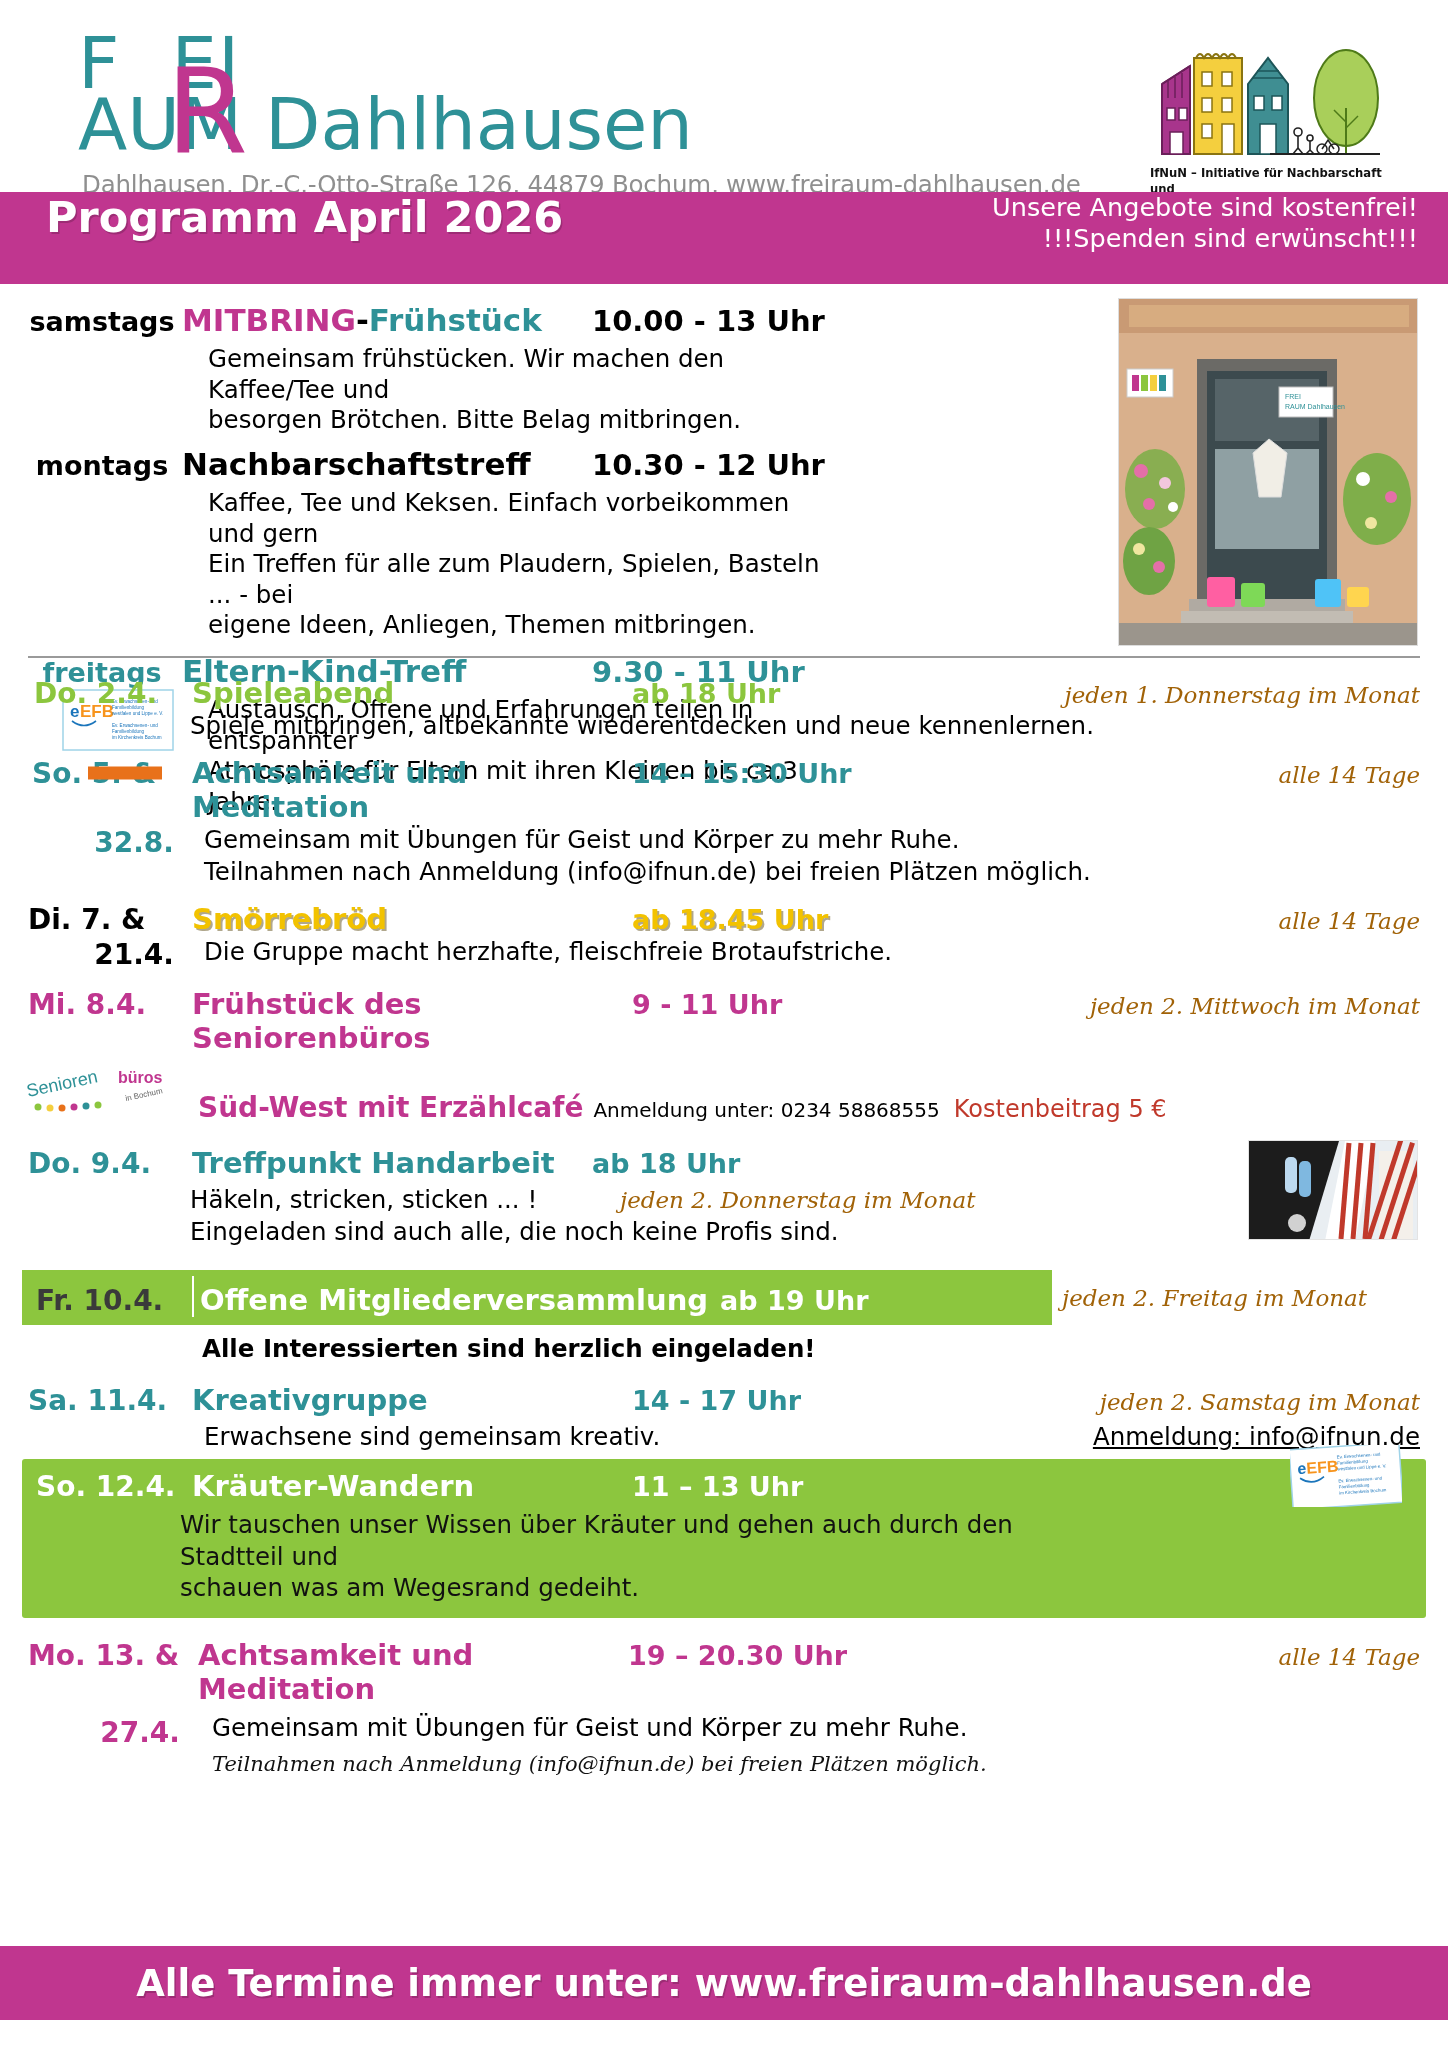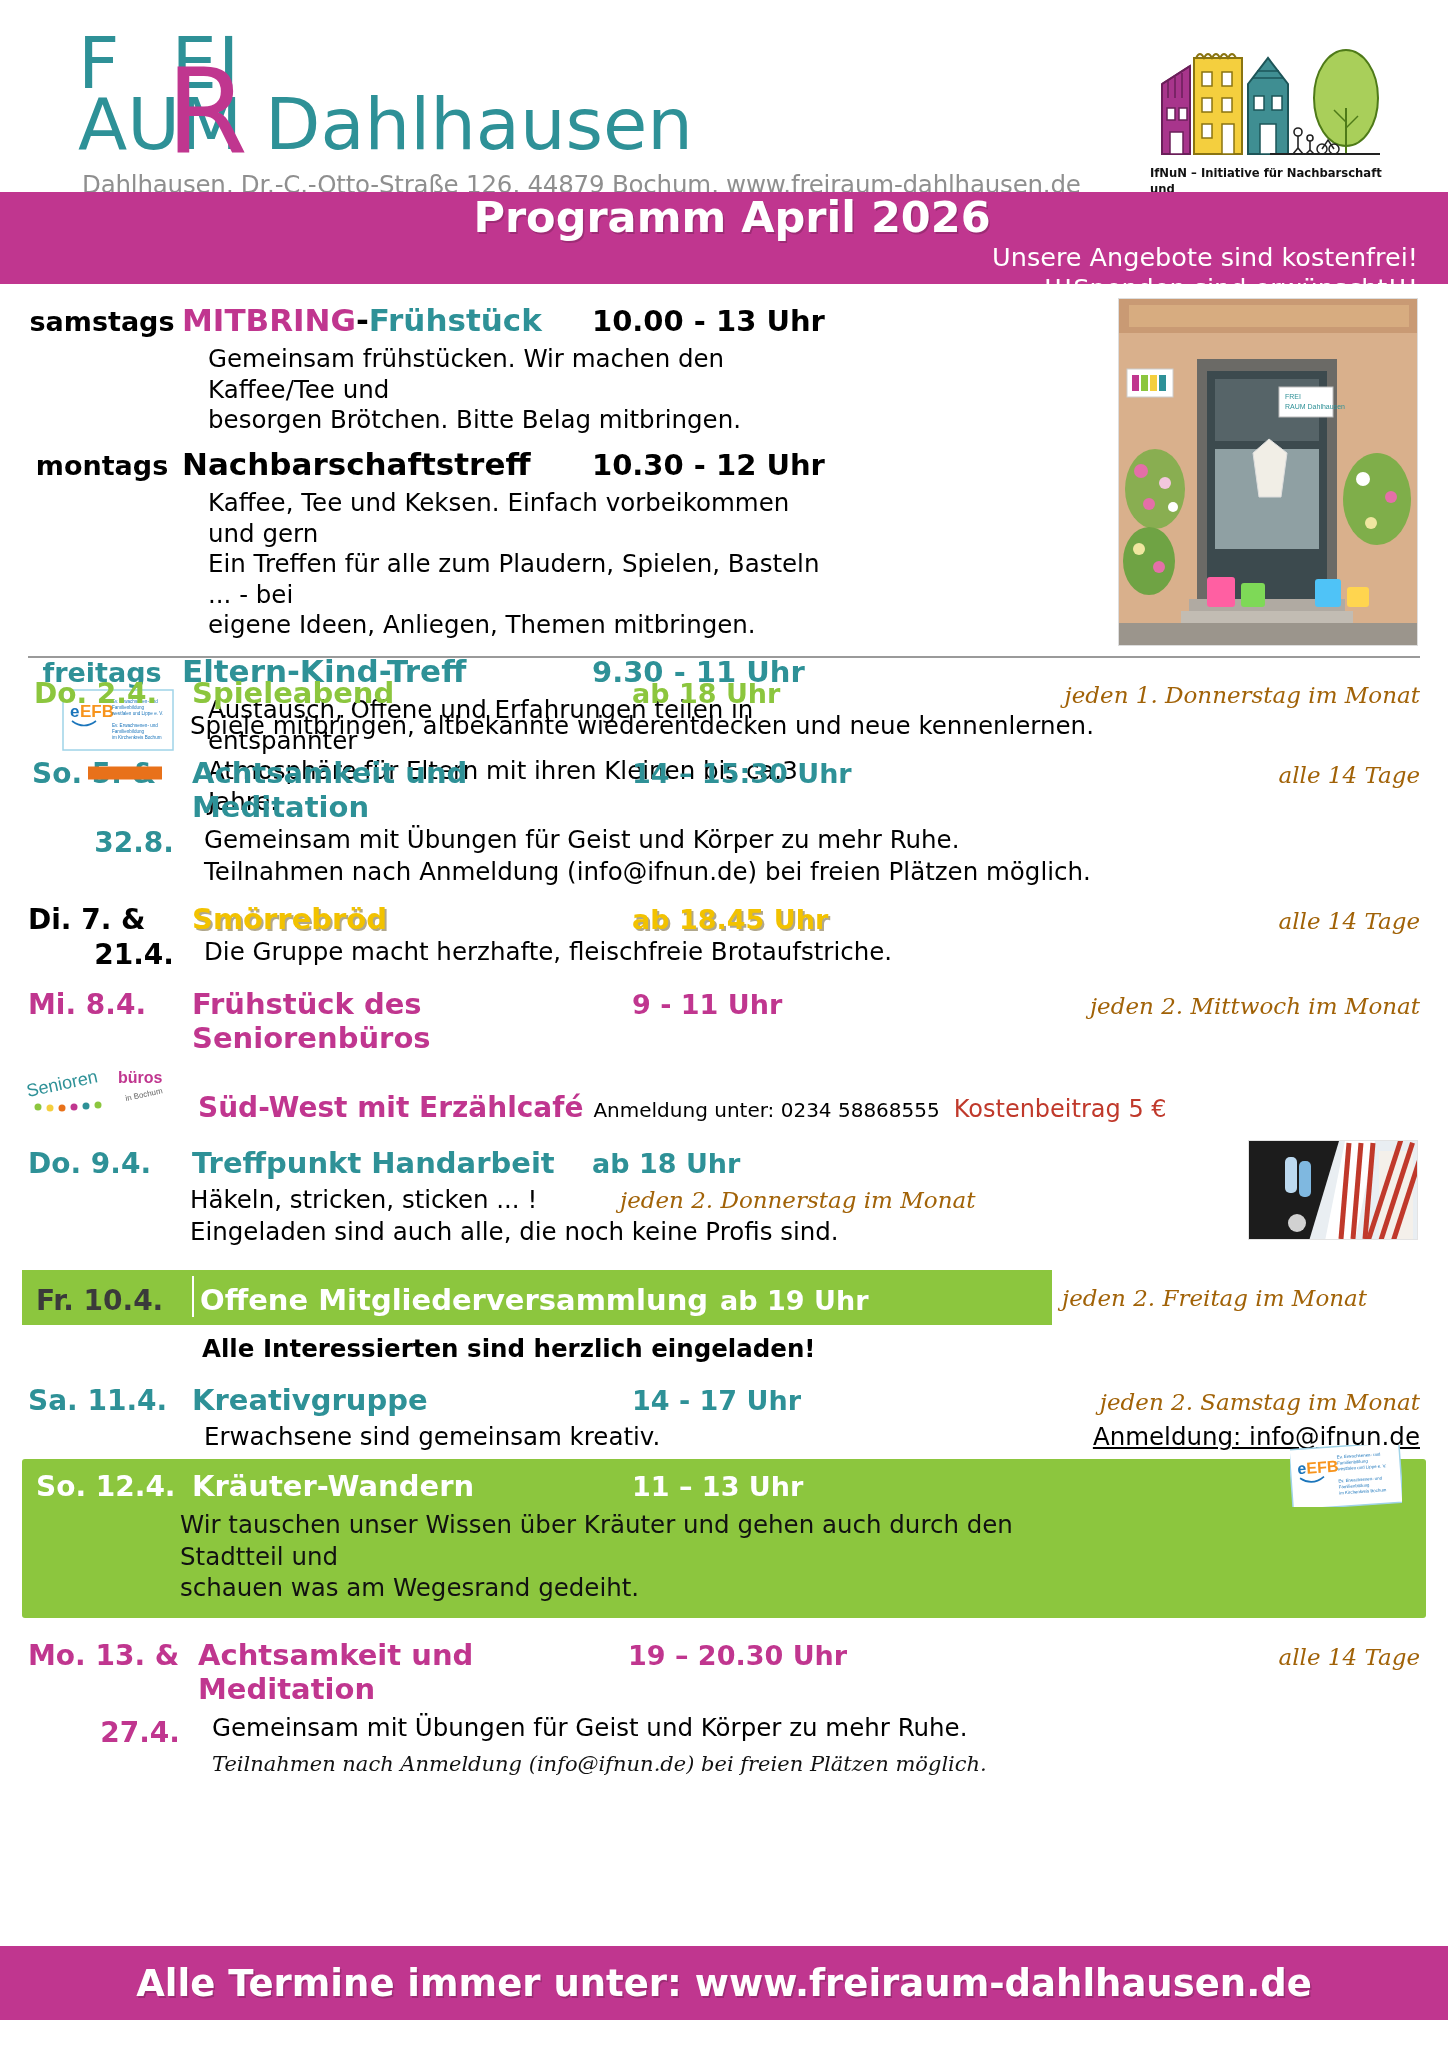--- a/index.html
+++ b/index.html
@@ -78,22 +78,20 @@
     margin-top: 2px;
   }
 
   
   .titlebar {
     position: relative;
     height: 92px;
     background: #c0368f;
     padding: 0 30px 0 46px;
     display: flex;
-    align-items: center;
-    flex-direction: column;
   }
   .prog-title {
     font-size: 43px;
     font-weight: bold;
     color: #ffffff;
     font-family: "DejaVu Sans", sans-serif;
     letter-spacing: 0px;
     flex: 0 0 auto;
     text-shadow: 1.5px 1.5px 0 rgba(0,0,0,0.18);
   }

